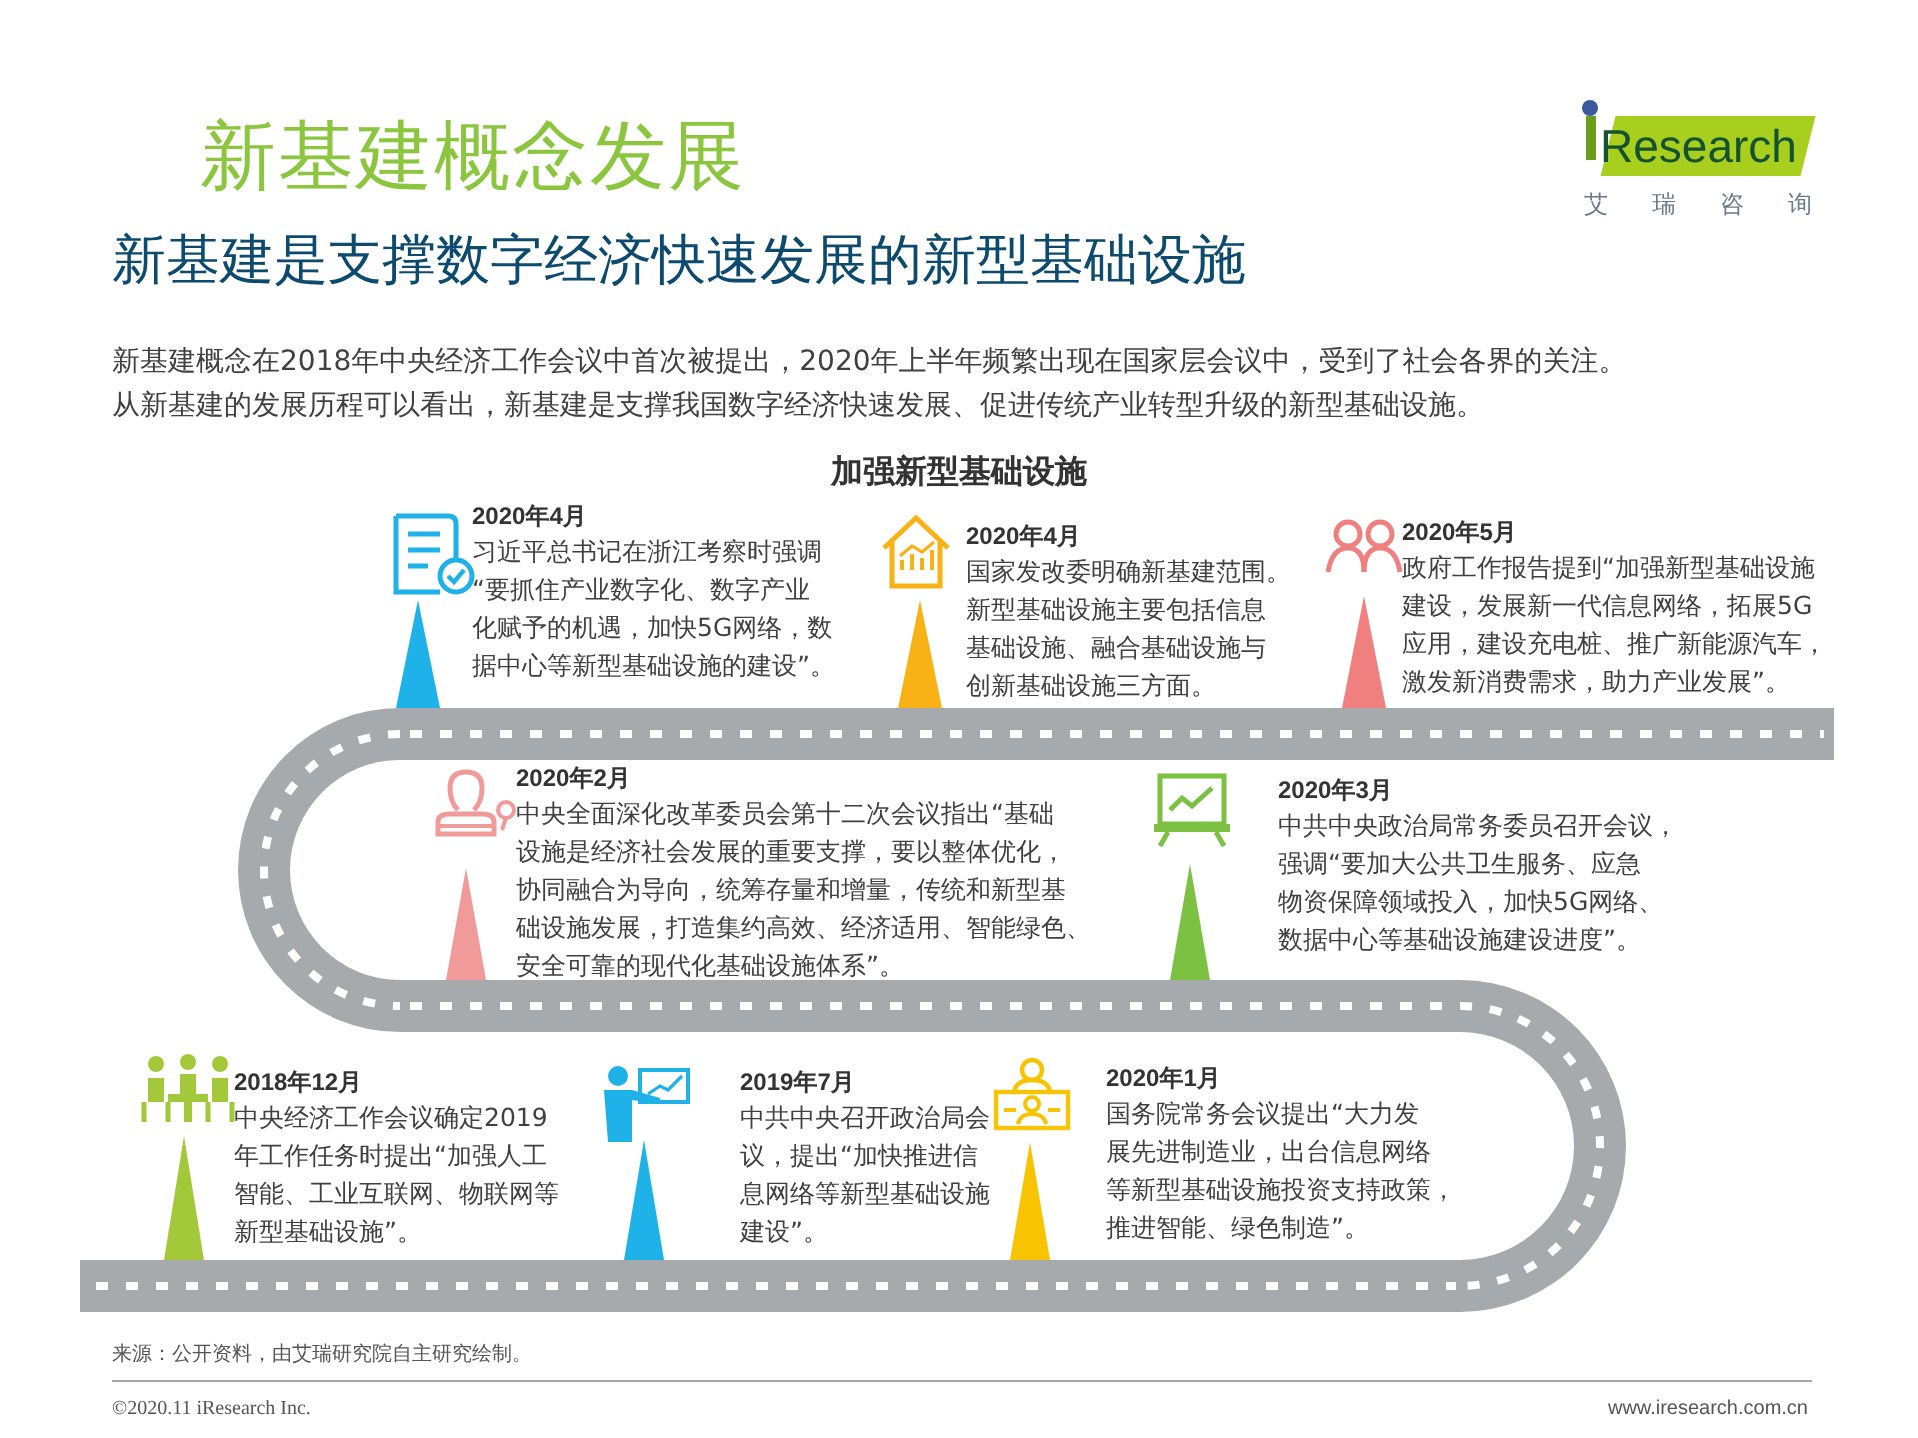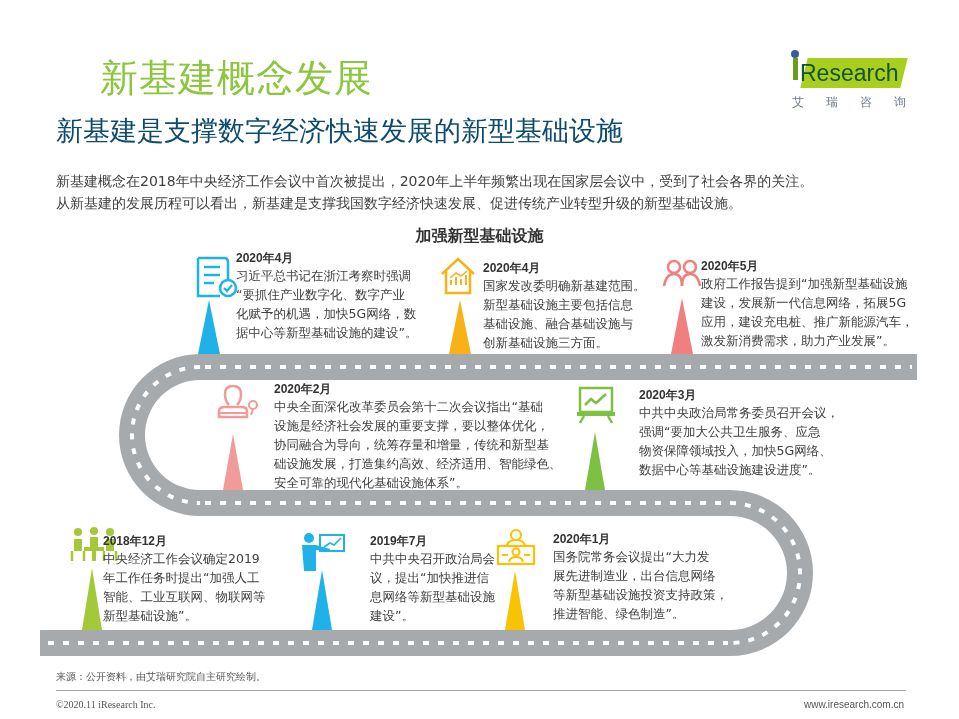--- a/index.html
+++ b/index.html
@@ -138,21 +138,21 @@
 <svg class="abs" style="left:217px; top:383px;" width="42" height="38">
   <path d="M12 22 Q8 18 8 11 Q8 3 16 3 Q24 3 24 11 Q24 18 20 22" fill="none" stroke="#f19a9a" stroke-width="2.5"></path>
   <path d="M2 34 V28 Q2 24 8 24 H24 Q30 24 30 28 V34 Z" fill="none" stroke="#f19a9a" stroke-width="2.5"></path>
   <line x1="2" y1="30" x2="30" y2="30" stroke="#f19a9a" stroke-width="2"></line>
   <circle cx="36" cy="22" r="4" fill="none" stroke="#f19a9a" stroke-width="2"></circle>
   <line x1="36" y1="26" x2="34" y2="32" stroke="#f19a9a" stroke-width="2"></line>
 </svg>
 <svg class="abs" style="left:223px; top:434px;" width="20" height="56">
     <polygon points="10,0 20,56 0,56" fill="#f19a9a"></polygon>
   </svg>
-<div class="abs" style="left:274px; top:381px; width:320px;">
+<div class="abs" style="left:258px; top:381px; width:320px;">
   <div class="ev-date">2020年2月</div>
   <div class="ev-text">
     <div>中央全面深化改革委员会第十二次会议指出“基础</div>
     <div>设施是经济社会发展的重要支撑，要以整体优化，</div>
     <div>协同融合为导向，统筹存量和增量，传统和新型基</div>
     <div>础设施发展，打造集约高效、经济适用、智能绿色、</div>
     <div>安全可靠的现代化基础设施体系”。</div>
   </div>
 </div>
 
@@ -183,21 +183,21 @@
   <path d="M4 12 H12 V24 H4 Z" fill="#a3c93a"></path>
   <path d="M20 10 H28 V20 H20 Z" fill="#a3c93a"></path>
   <path d="M36 12 H44 V24 H36 Z" fill="#a3c93a"></path>
   <rect x="14" y="20" width="20" height="4" fill="#a3c93a"></rect>
   <rect x="22" y="24" width="4" height="10" fill="#a3c93a"></rect>
   <path d="M2 24 V34 M14 24 V34 M34 24 V34 M46 24 V34" stroke="#a3c93a" stroke-width="2.5"></path>
 </svg>
 <svg class="abs" style="left:82px; top:568px;" width="20" height="62">
     <polygon points="10,0 20,62 0,62" fill="#a3c93a"></polygon>
   </svg>
-<div class="abs" style="left:103px; top:533px; width:185px;">
+<div class="abs" style="left:117px; top:533px; width:185px;">
   <div class="ev-date">2018年12月</div>
   <div class="ev-text">
     <div>中央经济工作会议确定2019</div>
     <div>年工作任务时提出“加强人工</div>
     <div>智能、工业互联网、物联网等</div>
     <div>新型基础设施”。</div>
   </div>
 </div>
 
 <svg class="abs" style="left:300px; top:533px;" width="46" height="40">

